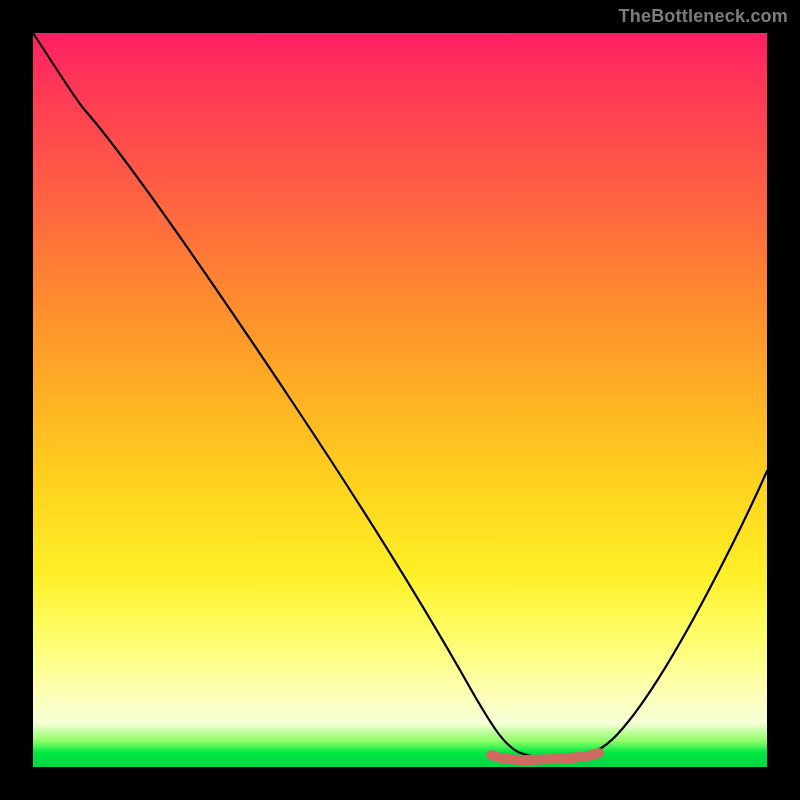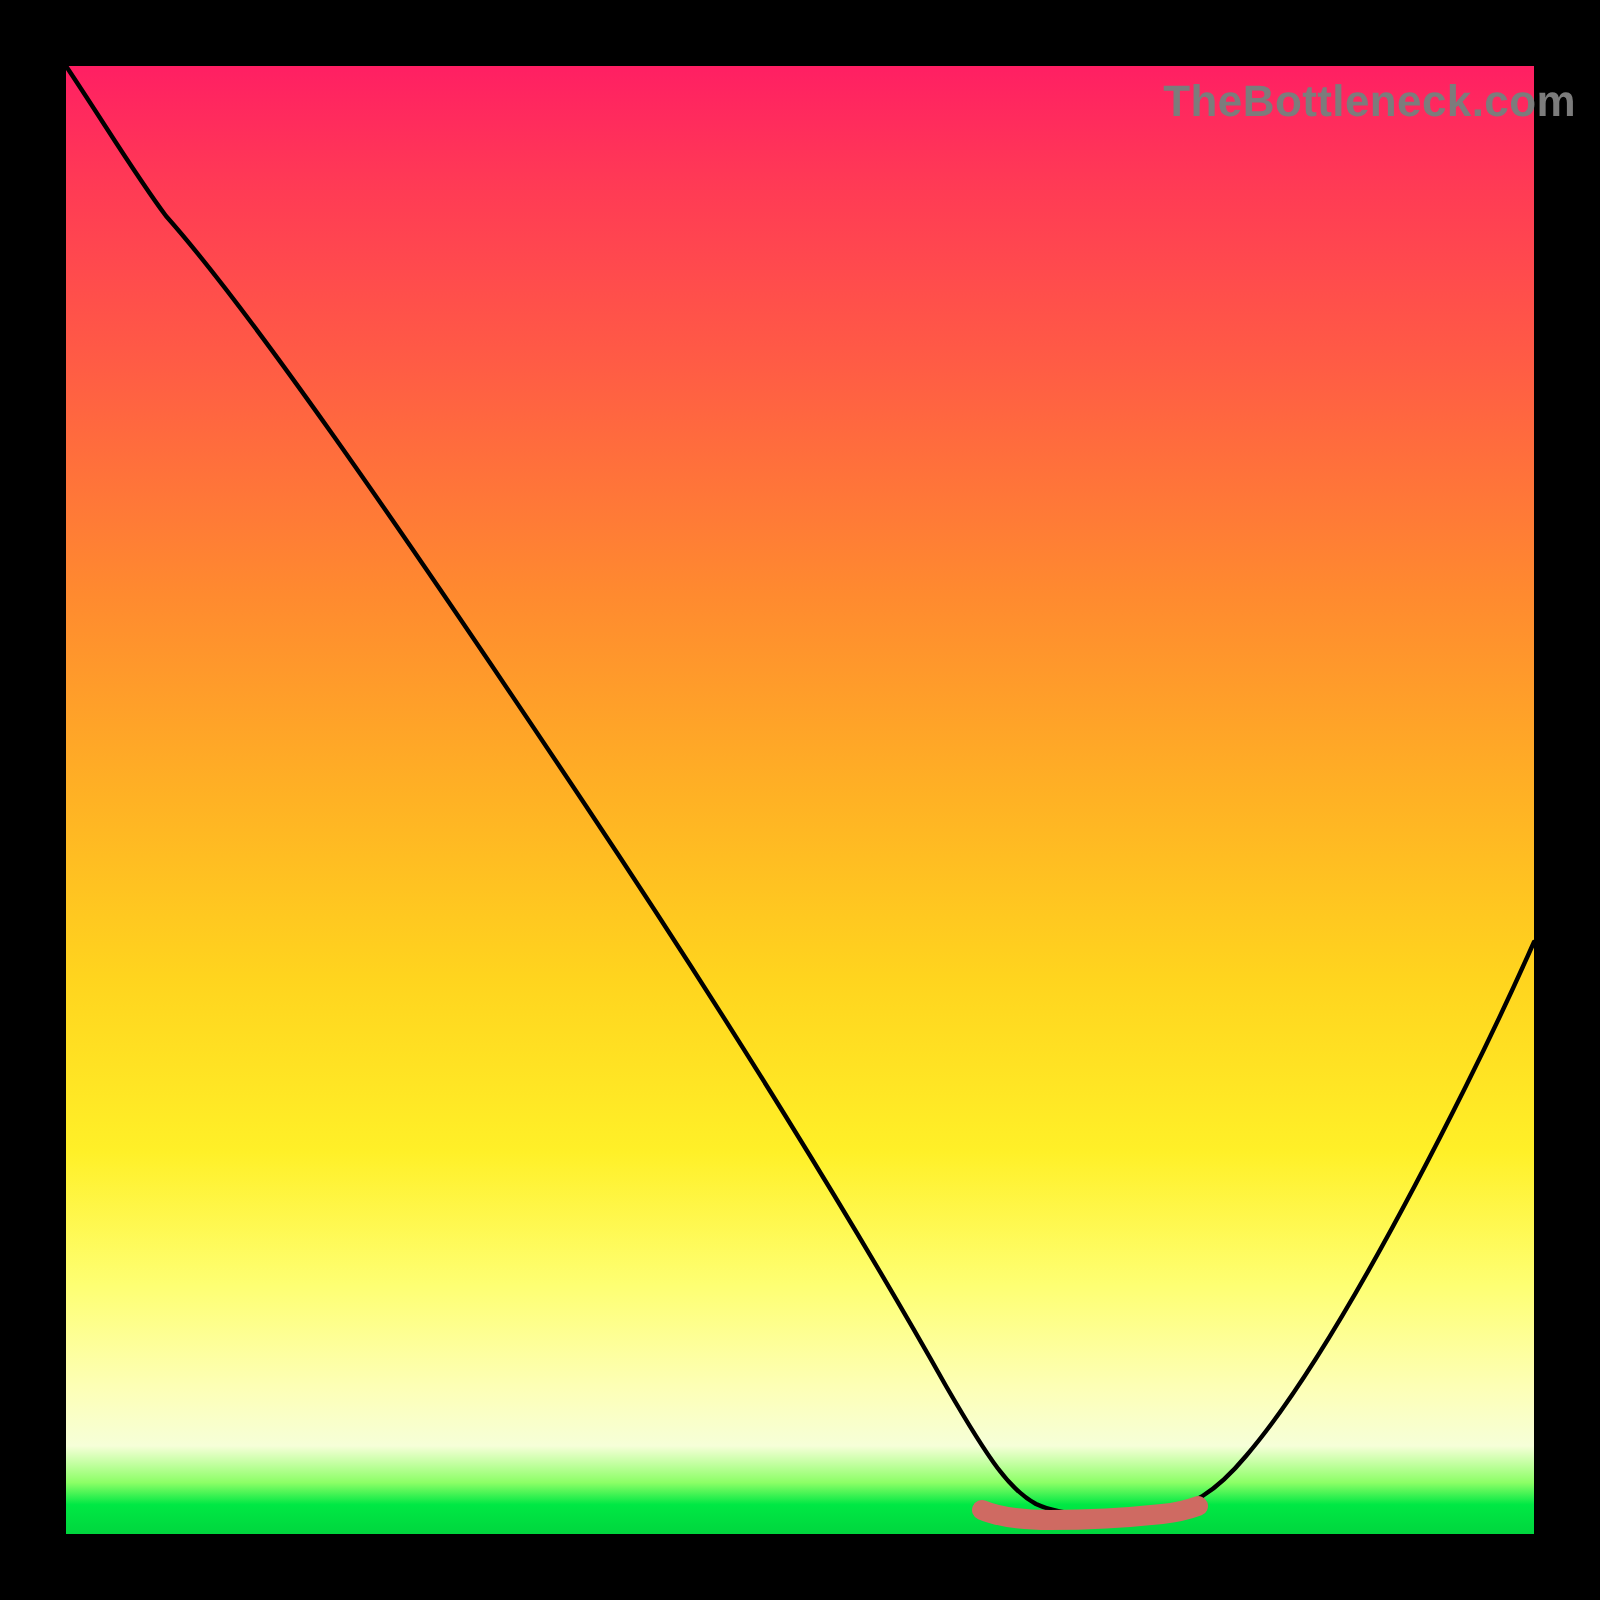--- a/index.html
+++ b/index.html
@@ -39,25 +39,24 @@
       #8cff66 96.5%,
       #00e844 98%,
       #00d63e 100%
     );
   }
   .watermark {
     position: absolute;
     top: 6px;
     right: 12px;
     color: #7c7c7c;
-    font-size: 22px;
+    font-size: 18px;
     font-weight: 600;
     letter-spacing: 0.2px;
     user-select: none;
-    margin-top: 32px;
   }
   svg.curve {
     position: absolute;
     left: 0;
     top: 0;
     width: 734px;
     height: 734px;
     overflow: visible;
   }
   .main-curve {

